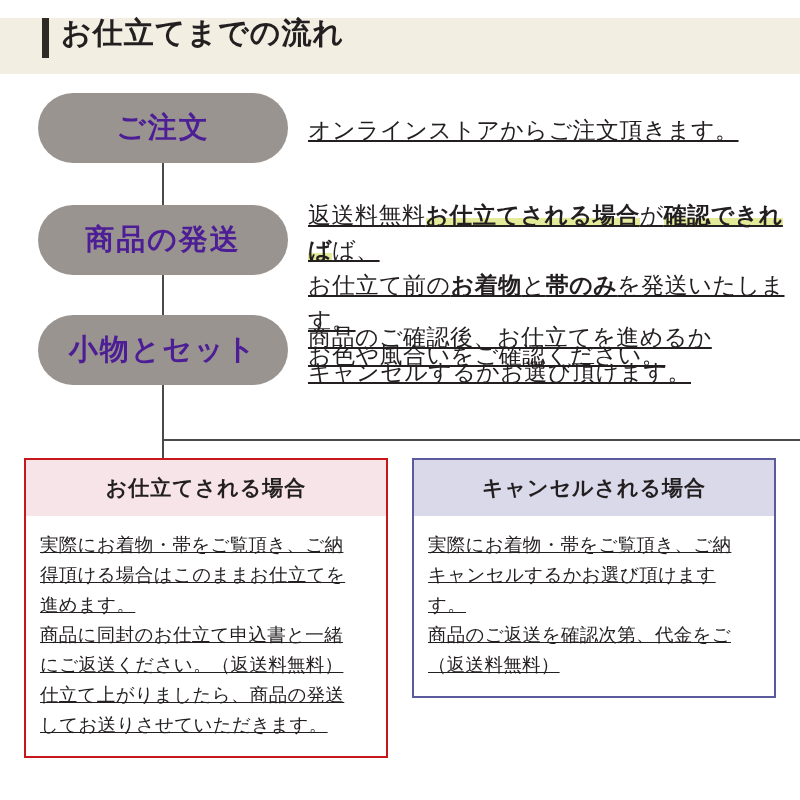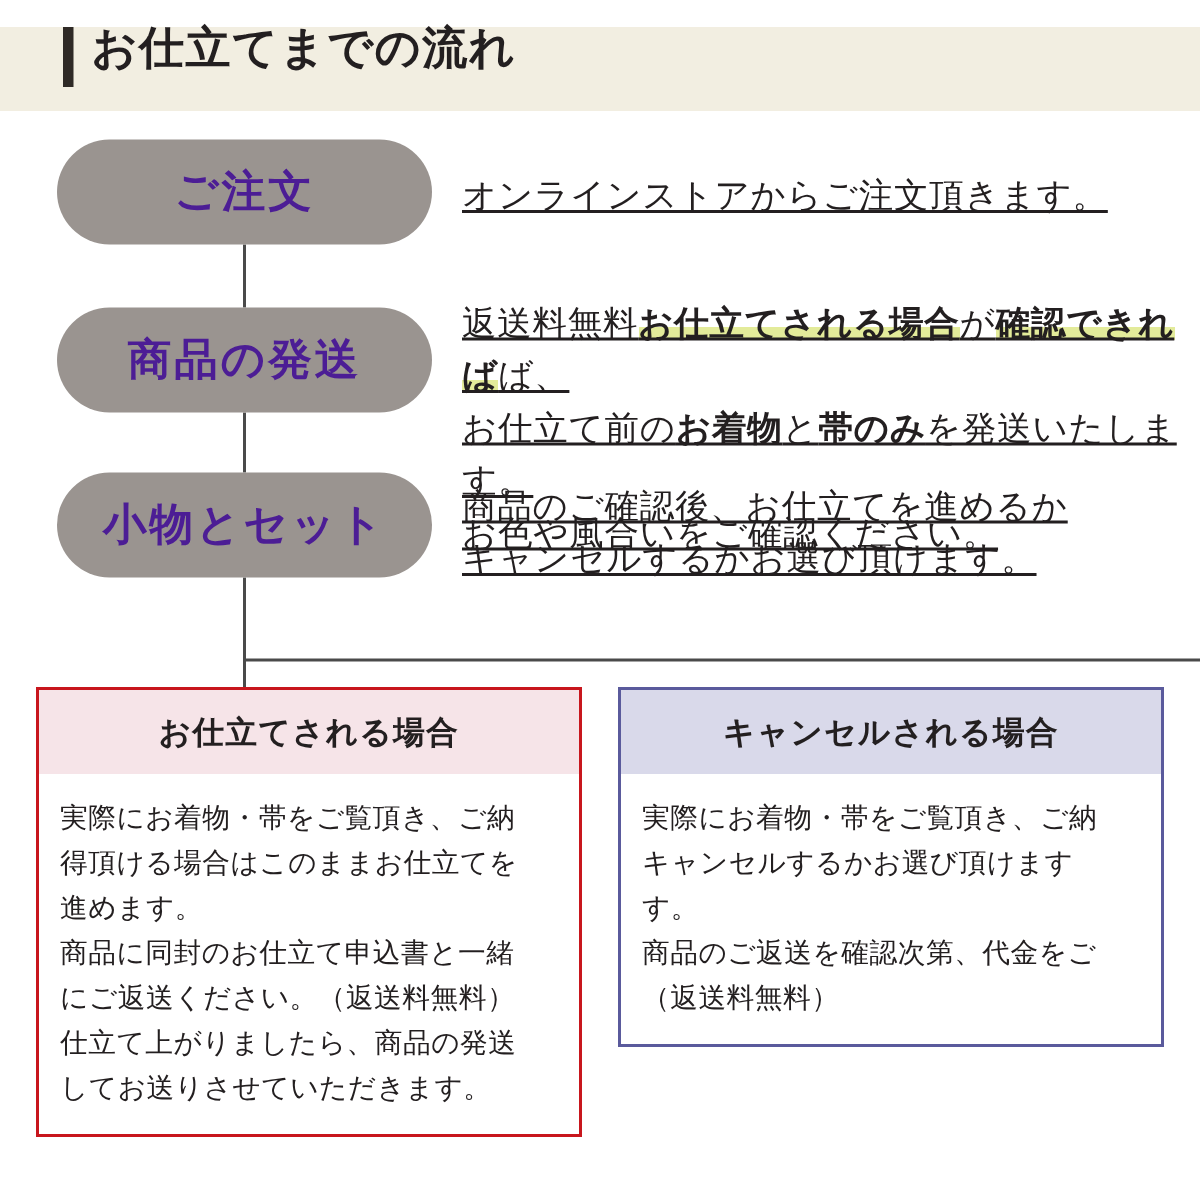--- a/index.html
+++ b/index.html
@@ -126,20 +126,21 @@
   }
   #outcome-left .outcome-head  { background: #f6e4e8; }
   #outcome-right .outcome-head { background: #d9d9ea; }
 
   .outcome-body {
     padding: 14px 14px 16px 14px;
     font-size: 18.5px;
     line-height: 1.62;
     color: #231f20;
     letter-spacing: 0.3px;
+    text-decoration: underline;
   }
   .outcome-body p { margin: 0; }
 
   
   .footer-band {
     position: absolute;
     left: 0;
     bottom: 0;
     width: 800px;
     height: 32px;

